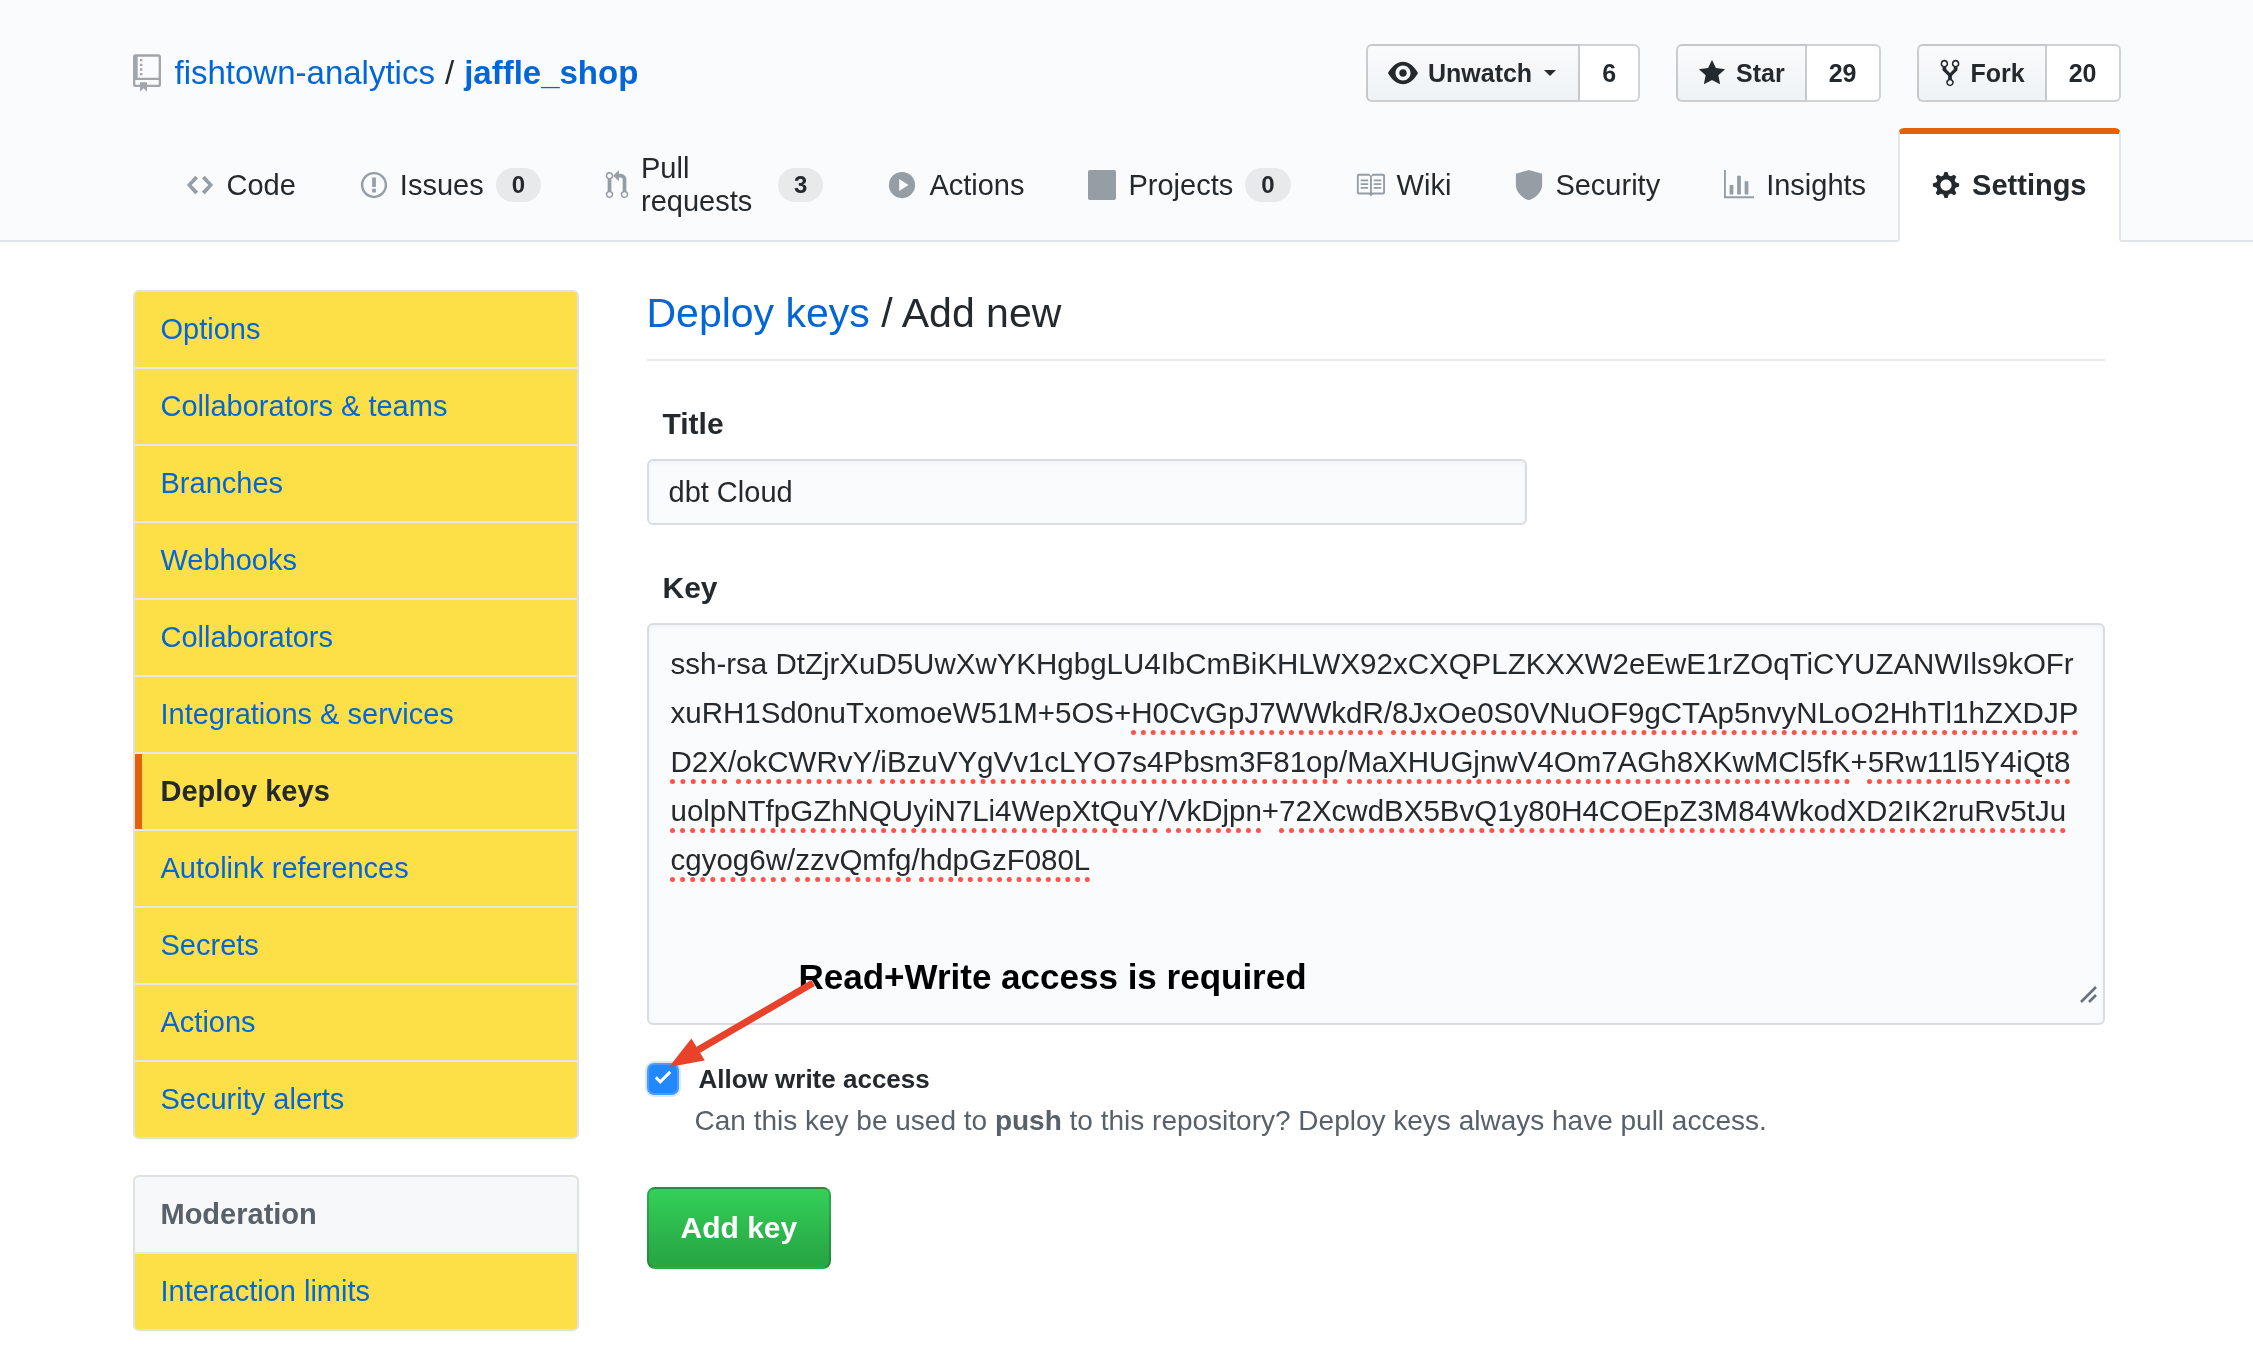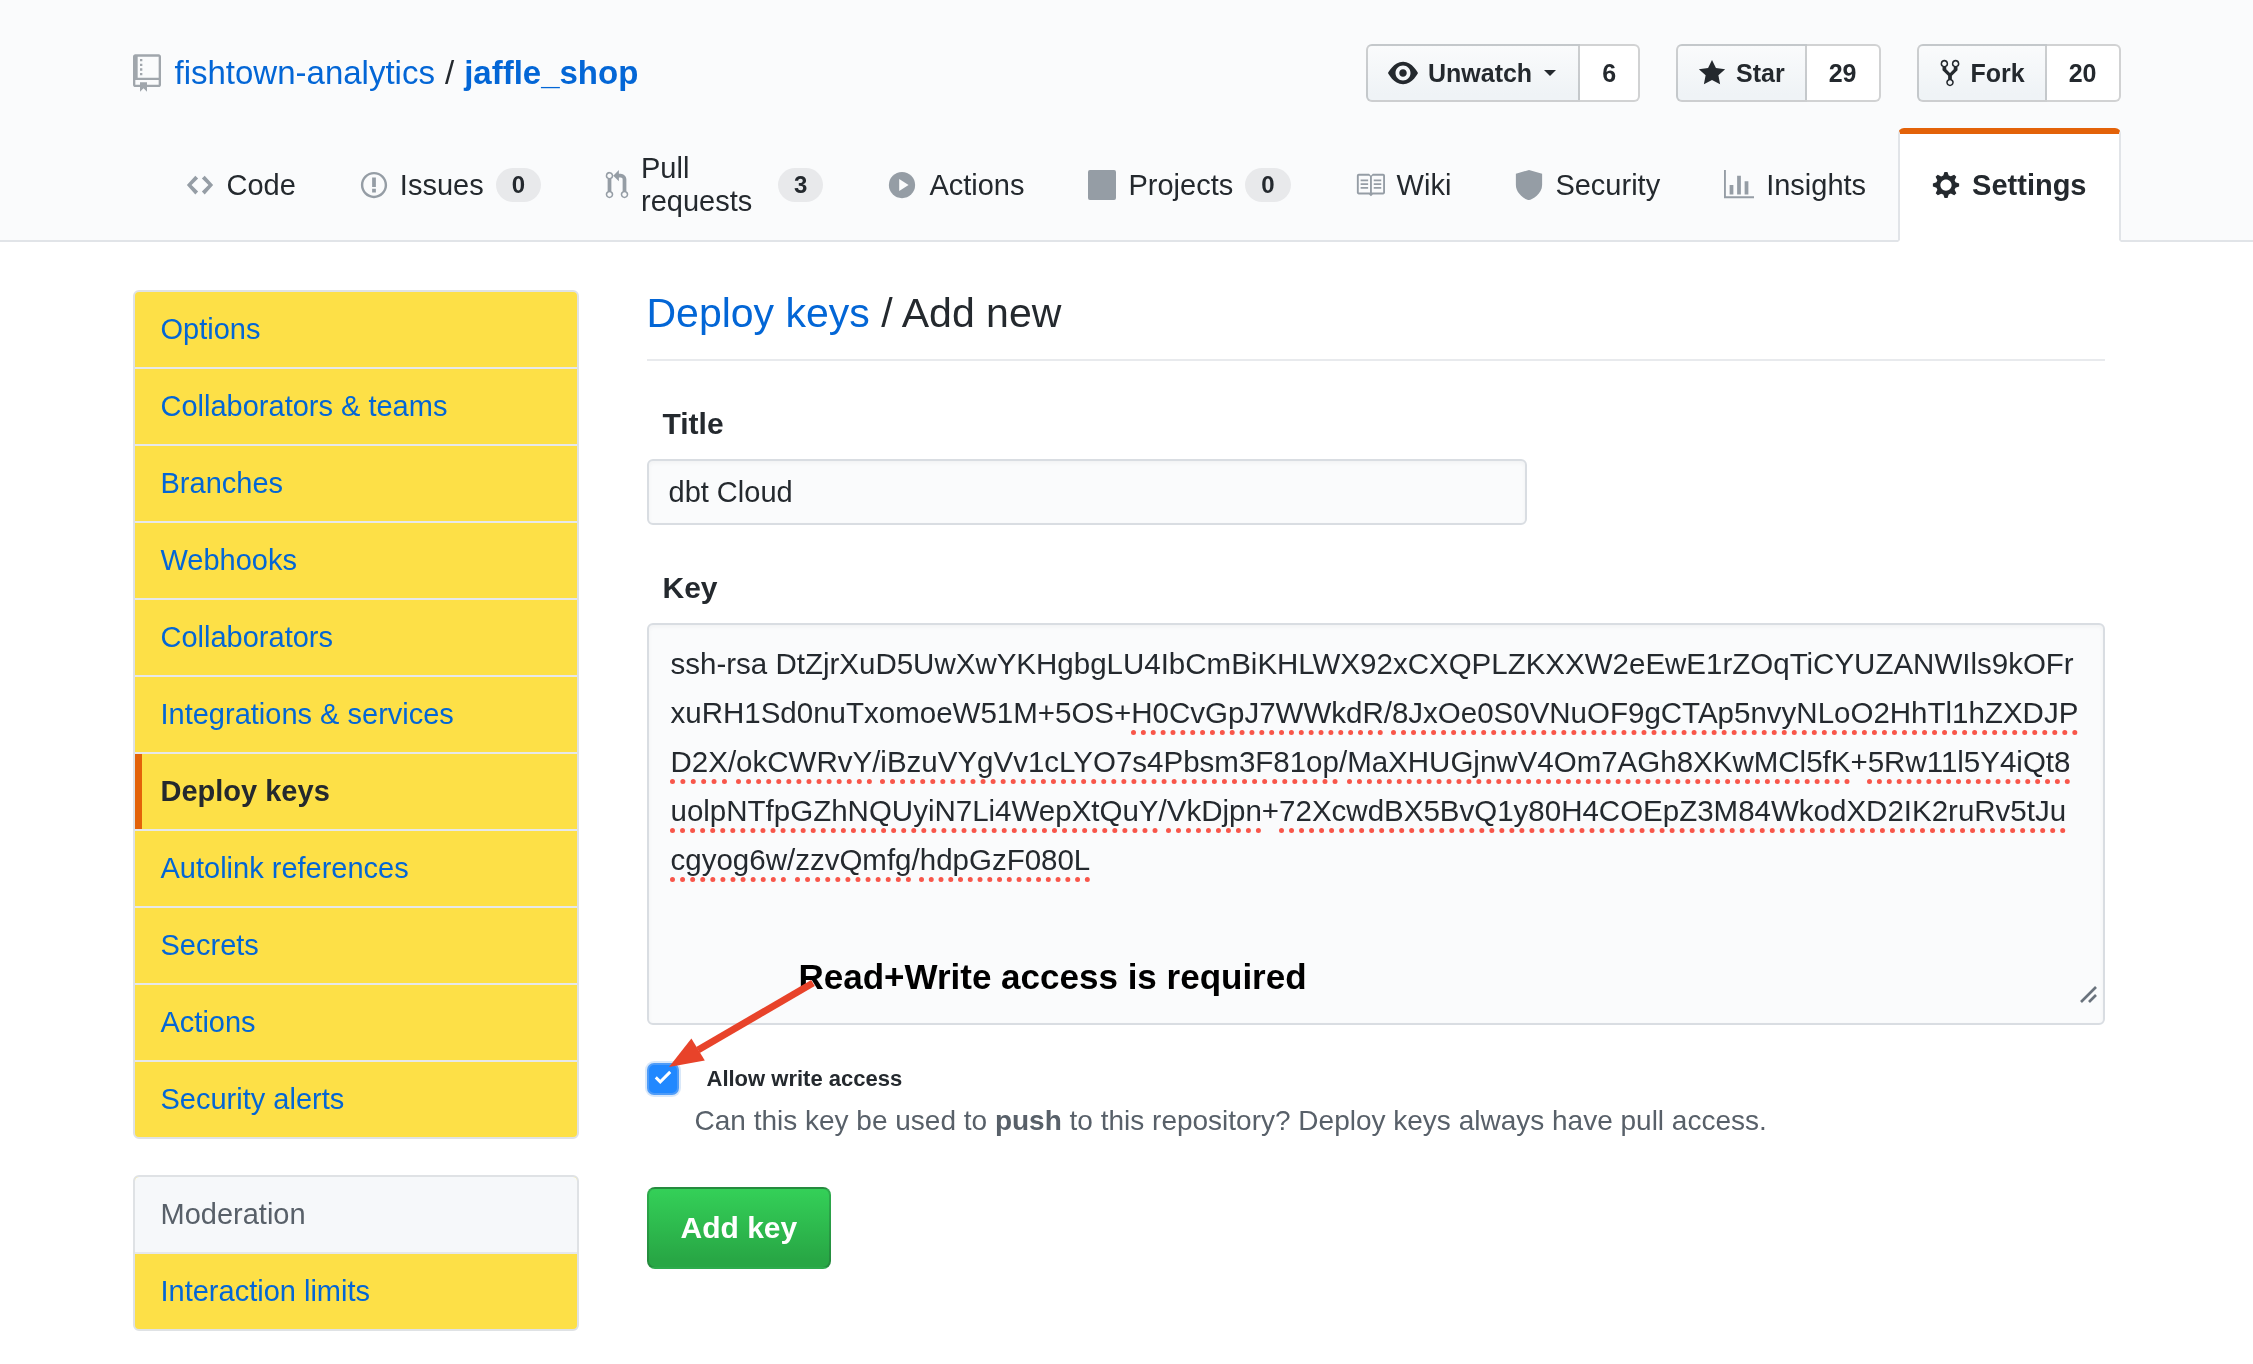--- a/index.html
+++ b/index.html
@@ -56,21 +56,21 @@
   .page-body { display:flex; padding-top:48px; }
   .sidebar { width:446px; flex:none; }
   .menu { border:2px solid #dfe2e5; border-radius:6px; background:#fde047; }
   .menu a, .menu .menu-heading {
     display:block; padding:21px 26px; font-size:29px; border-bottom:2px solid #e6e8eb;
   }
   .menu a { color:#0366d6; }
   .menu a:last-child { border-bottom:0; }
   .menu a.active { color:#24292e; font-weight:700; box-shadow:inset 7px 0 0 #e36209; }
   .menu-2 { margin-top:36px; }
-  .menu-heading { background:#f6f8fa; color:#586069; font-weight:400; border-radius:4px 4px 0 0; }
+  .menu-heading { background:#f6f8fa; color:#586069; font-weight:700; border-radius:4px 4px 0 0; }
 
   .main-col { margin-left:68px; width:1458px; }
   .page-heading { font-size:41px; font-weight:400; color:#24292e;
     padding-bottom:22px; border-bottom:2px solid #e8eaed; }
   .page-heading a { color:#0366d6; }
 
   .form-label { font-size:30px; font-weight:700; margin:46px 16px 18px; }
   .title-input {
     width:880px; height:66px; font-size:29px; color:#24292e; padding:0 20px;
     background:#fafbfc; border:2px solid #d9dde2; border-radius:6px;
@@ -94,21 +94,21 @@
     pointer-events:none;
   }
   .arrow-svg { position:absolute; left:0px; top:398px; overflow:visible; pointer-events:none; }
 
   .checkbox-row { display:flex; align-items:center; margin-top:38px; }
   .gh-checkbox {
     width:32px; height:32px; background:#2188ff; border:2px solid #4f9cf8; border-radius:7px;
     display:flex; align-items:center; justify-content:center; cursor:pointer; flex:none;
     box-shadow:0 0 0 2px rgba(3,102,214,0.15);
   }
-  .checkbox-label { font-size:22px; font-weight:700; margin-left:28px; }
+  .checkbox-label { font-size:26px; font-weight:700; margin-left:20px; }
   .help-text { margin:10px 0 0 48px; font-size:28px; color:#586069; }
   .help-text b { font-weight:700; }
 
   .add-key-btn {
     margin-top:50px; padding:0 32px; height:82px; font-size:30px; font-weight:700; color:#fff;
     background:linear-gradient(-180deg,#34d058,#28a745 90%);
     border:2px solid rgba(27,31,35,0.2); border-radius:8px; cursor:pointer;
     font-family:"Liberation Sans", sans-serif;
   }
 </style>

